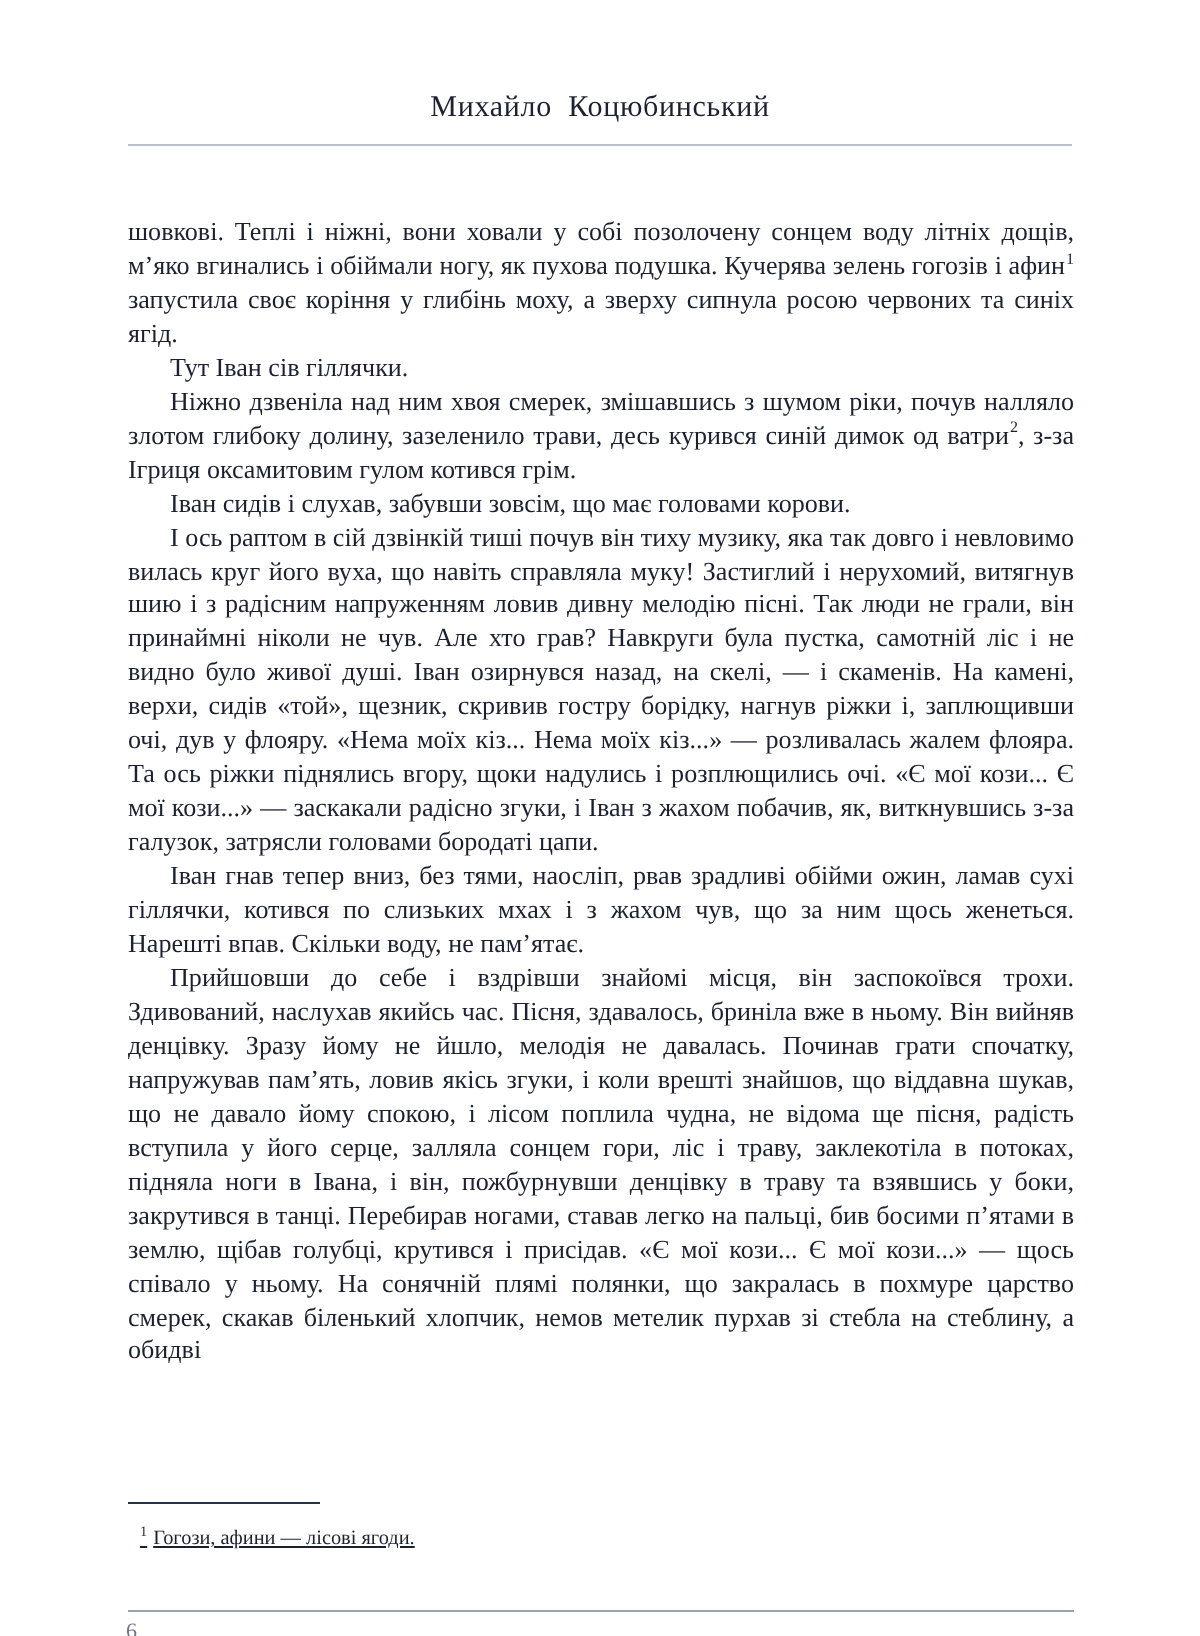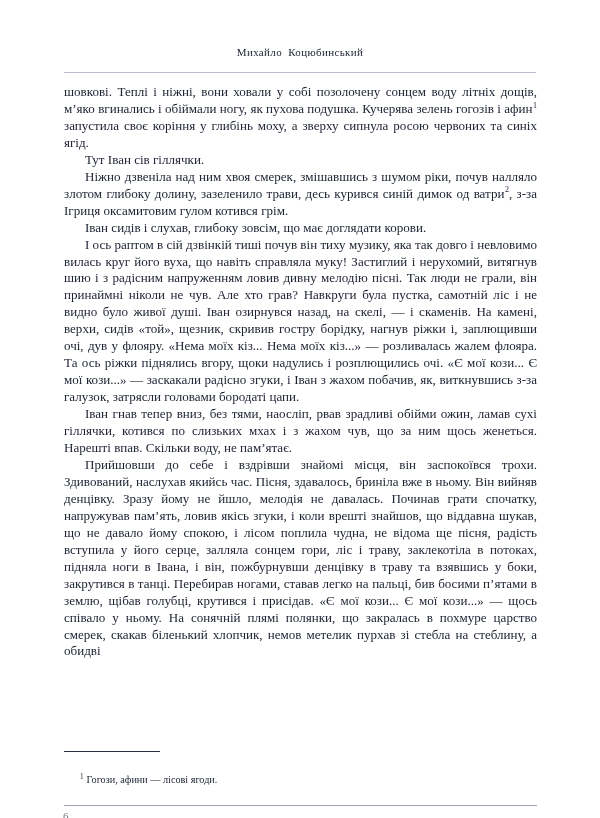--- a/index.html
+++ b/index.html
@@ -25,21 +25,21 @@
     background: #ffffff;
   }
 
   
   .running-head {
     position: absolute;
     left: 64px;
     top: 46px;
     width: 472px;
     text-align: center;
-    font-size: 11px;
+    font-size: 15px;
     letter-spacing: 0.35px;
     color: #1b2130;
     white-space: pre;
   }
   .head-rule {
     position: absolute;
     left: 64px;
     top: 72px;
     width: 472px;
     height: 1px;
@@ -58,20 +58,21 @@
     text-justify: inter-word;
     hyphens: manual;
     color: #1b2130;
   }
   .textblock p {
     margin: 0;
     text-indent: 21px;
   }
   .textblock p.cont {
     text-indent: 0;
+    margin-top: 24px;
   }
   sup.fn {
     font-size: 8px;
     vertical-align: super;
     line-height: 0;
     padding-left: 0.5px;
   }
 
   
   .fn-rule {
@@ -85,22 +86,23 @@
   .footnotes {
     position: absolute;
     left: 64px;
     top: 756px;
     width: 473px;
     font-size: 10.2px;
     line-height: 16px;
     color: #1b2130;
   }
   .footnotes .fn-item {
-    margin: 16px;
+    margin: 6px;
     white-space: nowrap;
+    text-decoration: underline;
   }
   .footnotes .fn-marker {
     font-size: 7.2px;
     vertical-align: super;
     line-height: 0;
     margin-right: 3px;
   }
 
   
   .foot-rule {
@@ -133,21 +135,21 @@
   <div class="head-rule"></div>
 
   <div class="textblock">
 
     <p class="cont"><span>шовкові. Теплі і ніжні, вони ховали у собі позолочену сонцем воду літніх дощів, м’яко вгинались і обіймали ногу, як пухова подушка. Кучерява зелень гогозів і афин</span><sup class="fn">1</sup><span> запустила своє коріння у глибінь моху, а зверху сипнула росою червоних та синіх ягід.</span></p>
 
     <p>Тут Іван сів гіллячки.</p>
 
     <p><span>Ніжно дзвеніла над ним хвоя смерек, змішавшись з шумом ріки, почув налляло злотом глибоку долину, зазеленило трави, десь курився синій димок од ватри</span><sup class="fn">2</sup><span>, з-за Ігриця оксамитовим гулом котився грім.</span></p>
 
-    <p>Іван сидів і слухав, глибоку зовсім, що має доглядати корови.</p>
+    <p>Іван сидів і слухав, забувши зовсім, що має головами корови.</p>
 
     <p>І ось раптом в сій дзвінкій тиші почув він тиху музику, яка так довго і невловимо вилась круг його вуха, що навіть справляла муку! Застиглий і нерухомий, витягнув шию і з радісним напруженням ловив дивну мелодію пісні. Так люди не грали, він принаймні ніколи не чув. Але хто грав? Навкруги була пустка, самотній ліс і не видно було живої душі. Іван озирнувся назад, на скелі, — і скаменів. На камені, верхи, сидів «той», щезник, скривив гостру борідку, нагнув ріжки і, заплющивши очі, дув у флояру. «Нема моїх кіз... Нема моїх кіз...» — розливалась жалем флояра. Та ось ріжки піднялись вгору, щоки надулись і розплющились очі. «Є мої кози... Є мої кози...» — заскакали радісно згуки, і Іван з жахом побачив, як, виткнувшись з-за галузок, затрясли головами бородаті цапи.</p>
 
 
     <p>Іван гнав тепер вниз, без тями, наосліп, рвав зрадливі обійми ожин, ламав сухі гіллячки, котився по слизьких мхах і з жахом чув, що за ним щось женеться. Нарешті впав. Скільки воду, не пам’ятає.</p>
 
     <p>Прийшовши до себе і вздрівши знайомі місця, він заспокоївся трохи. Здивований, наслухав якийсь час. Пісня, здавалось, бриніла вже в ньому. Він вийняв денцівку. Зразу йому не йшло, мелодія не давалась. Починав грати спочатку, напружував пам’ять, ловив якісь згуки, і коли врешті знайшов, що віддавна шукав, що не давало йому спокою, і лісом поплила чудна, не відома ще пісня, радість вступила у його серце, залляла сонцем гори, ліс і траву, заклекотіла в потоках, підняла ноги в Івана, і він, пожбурнувши денцівку в траву та взявшись у боки, закрутився в танці. Перебирав ногами, ставав легко на пальці, бив босими п’ятами в землю, щібав голубці, крутився і присідав. «Є мої кози... Є мої кози...»  — щось співало у ньому. На сонячній плямі полянки, що закралась в похмуре царство смерек, скакав біленький хлопчик, немов метелик пурхав зі стебла на стеблину, а обидві</p>
 
   </div>
 

